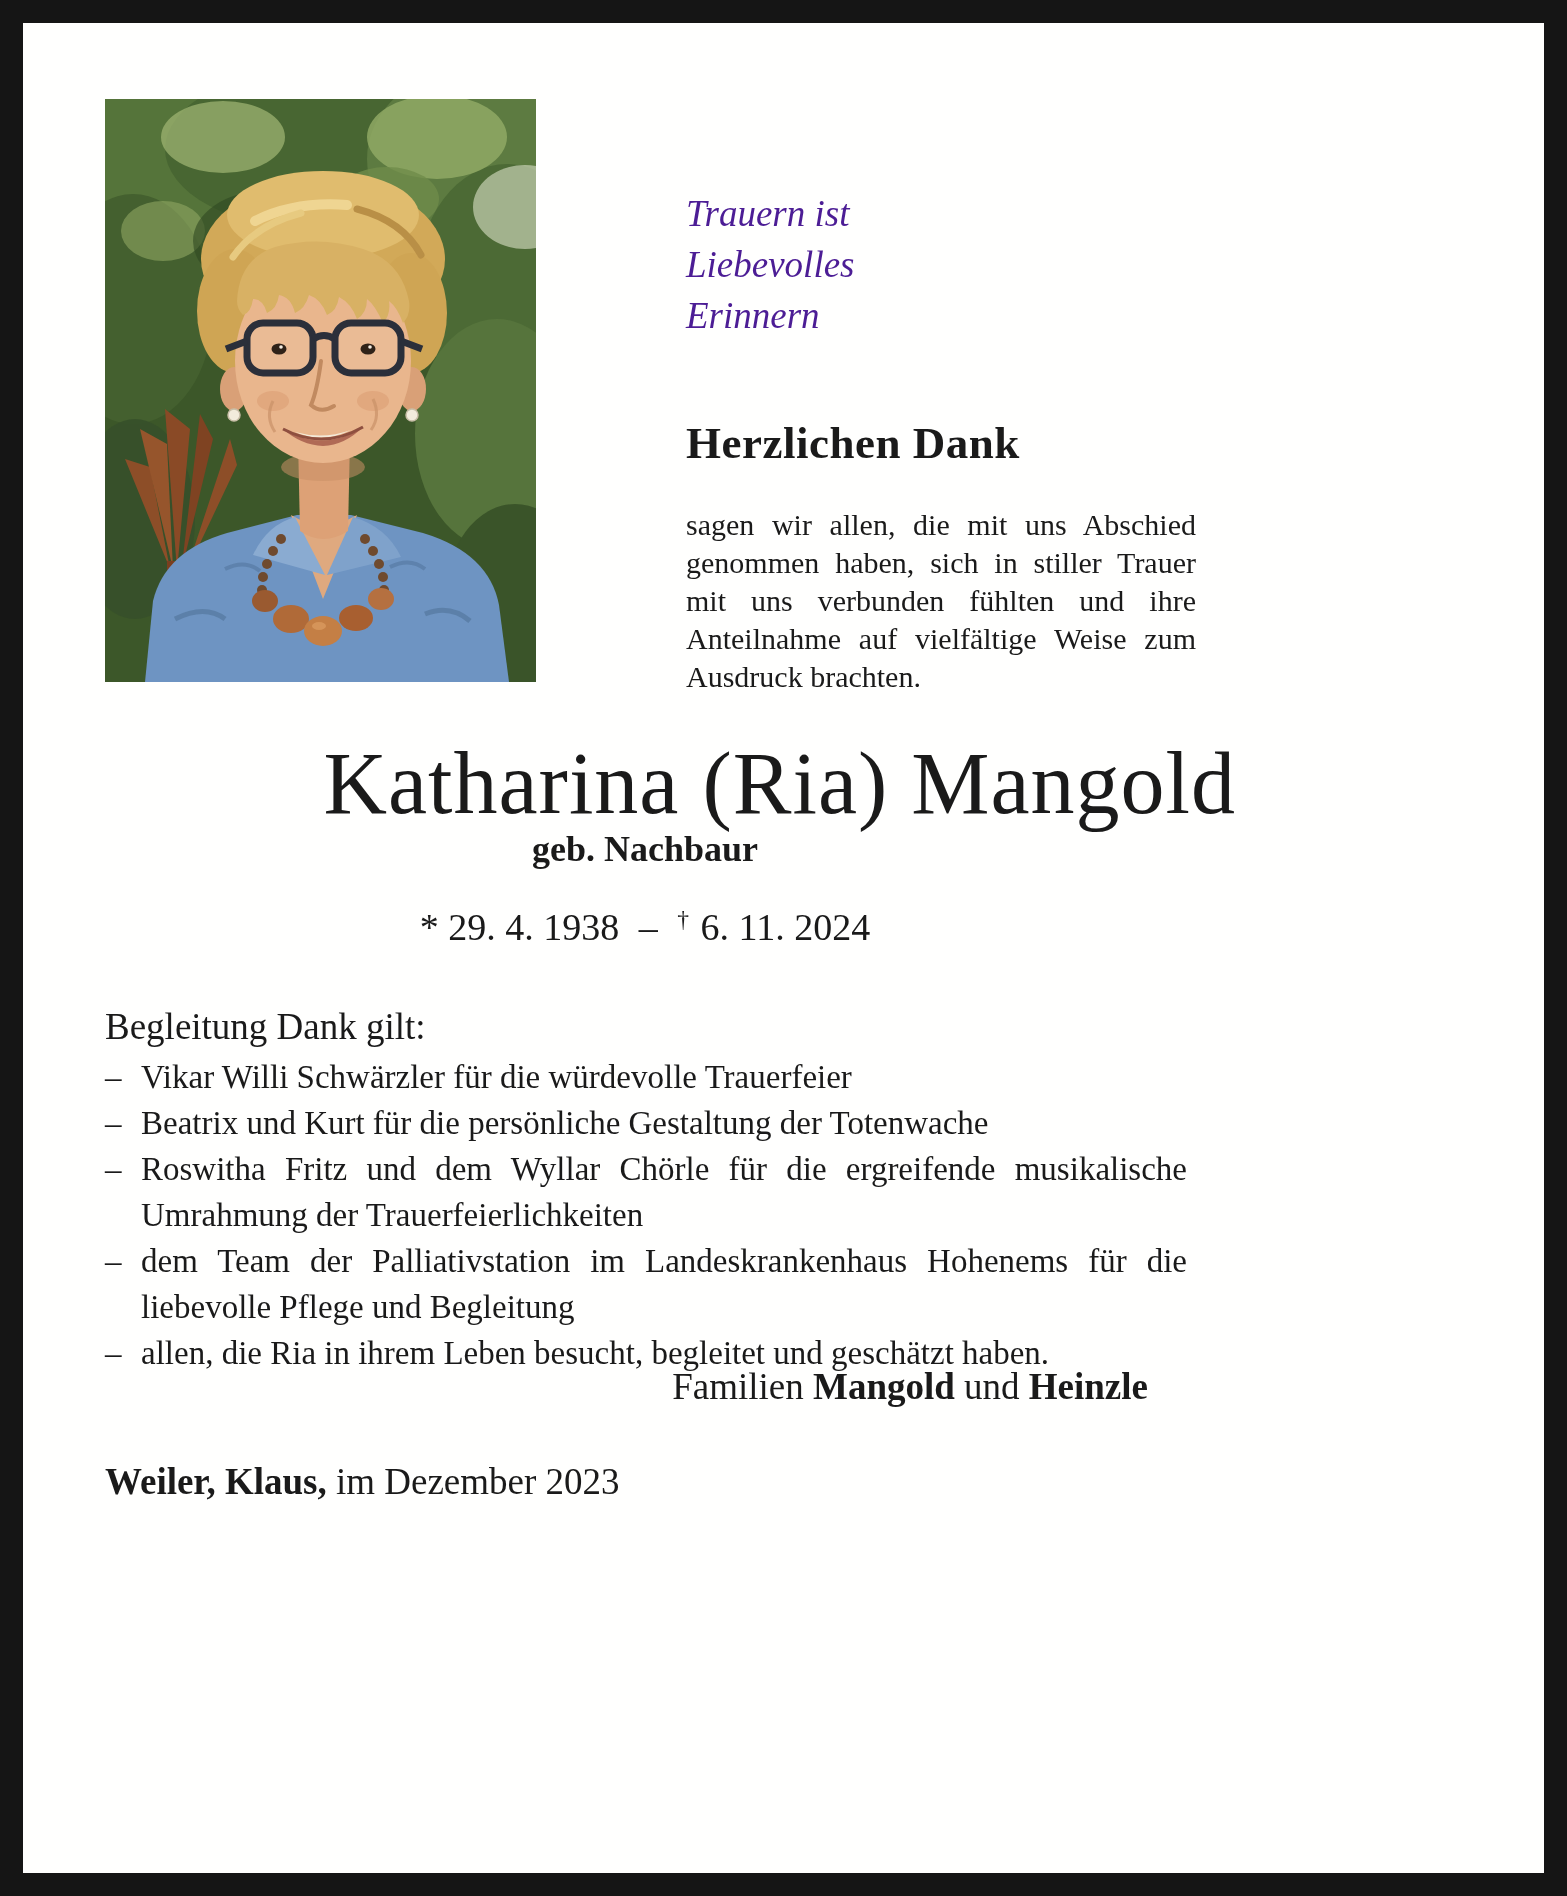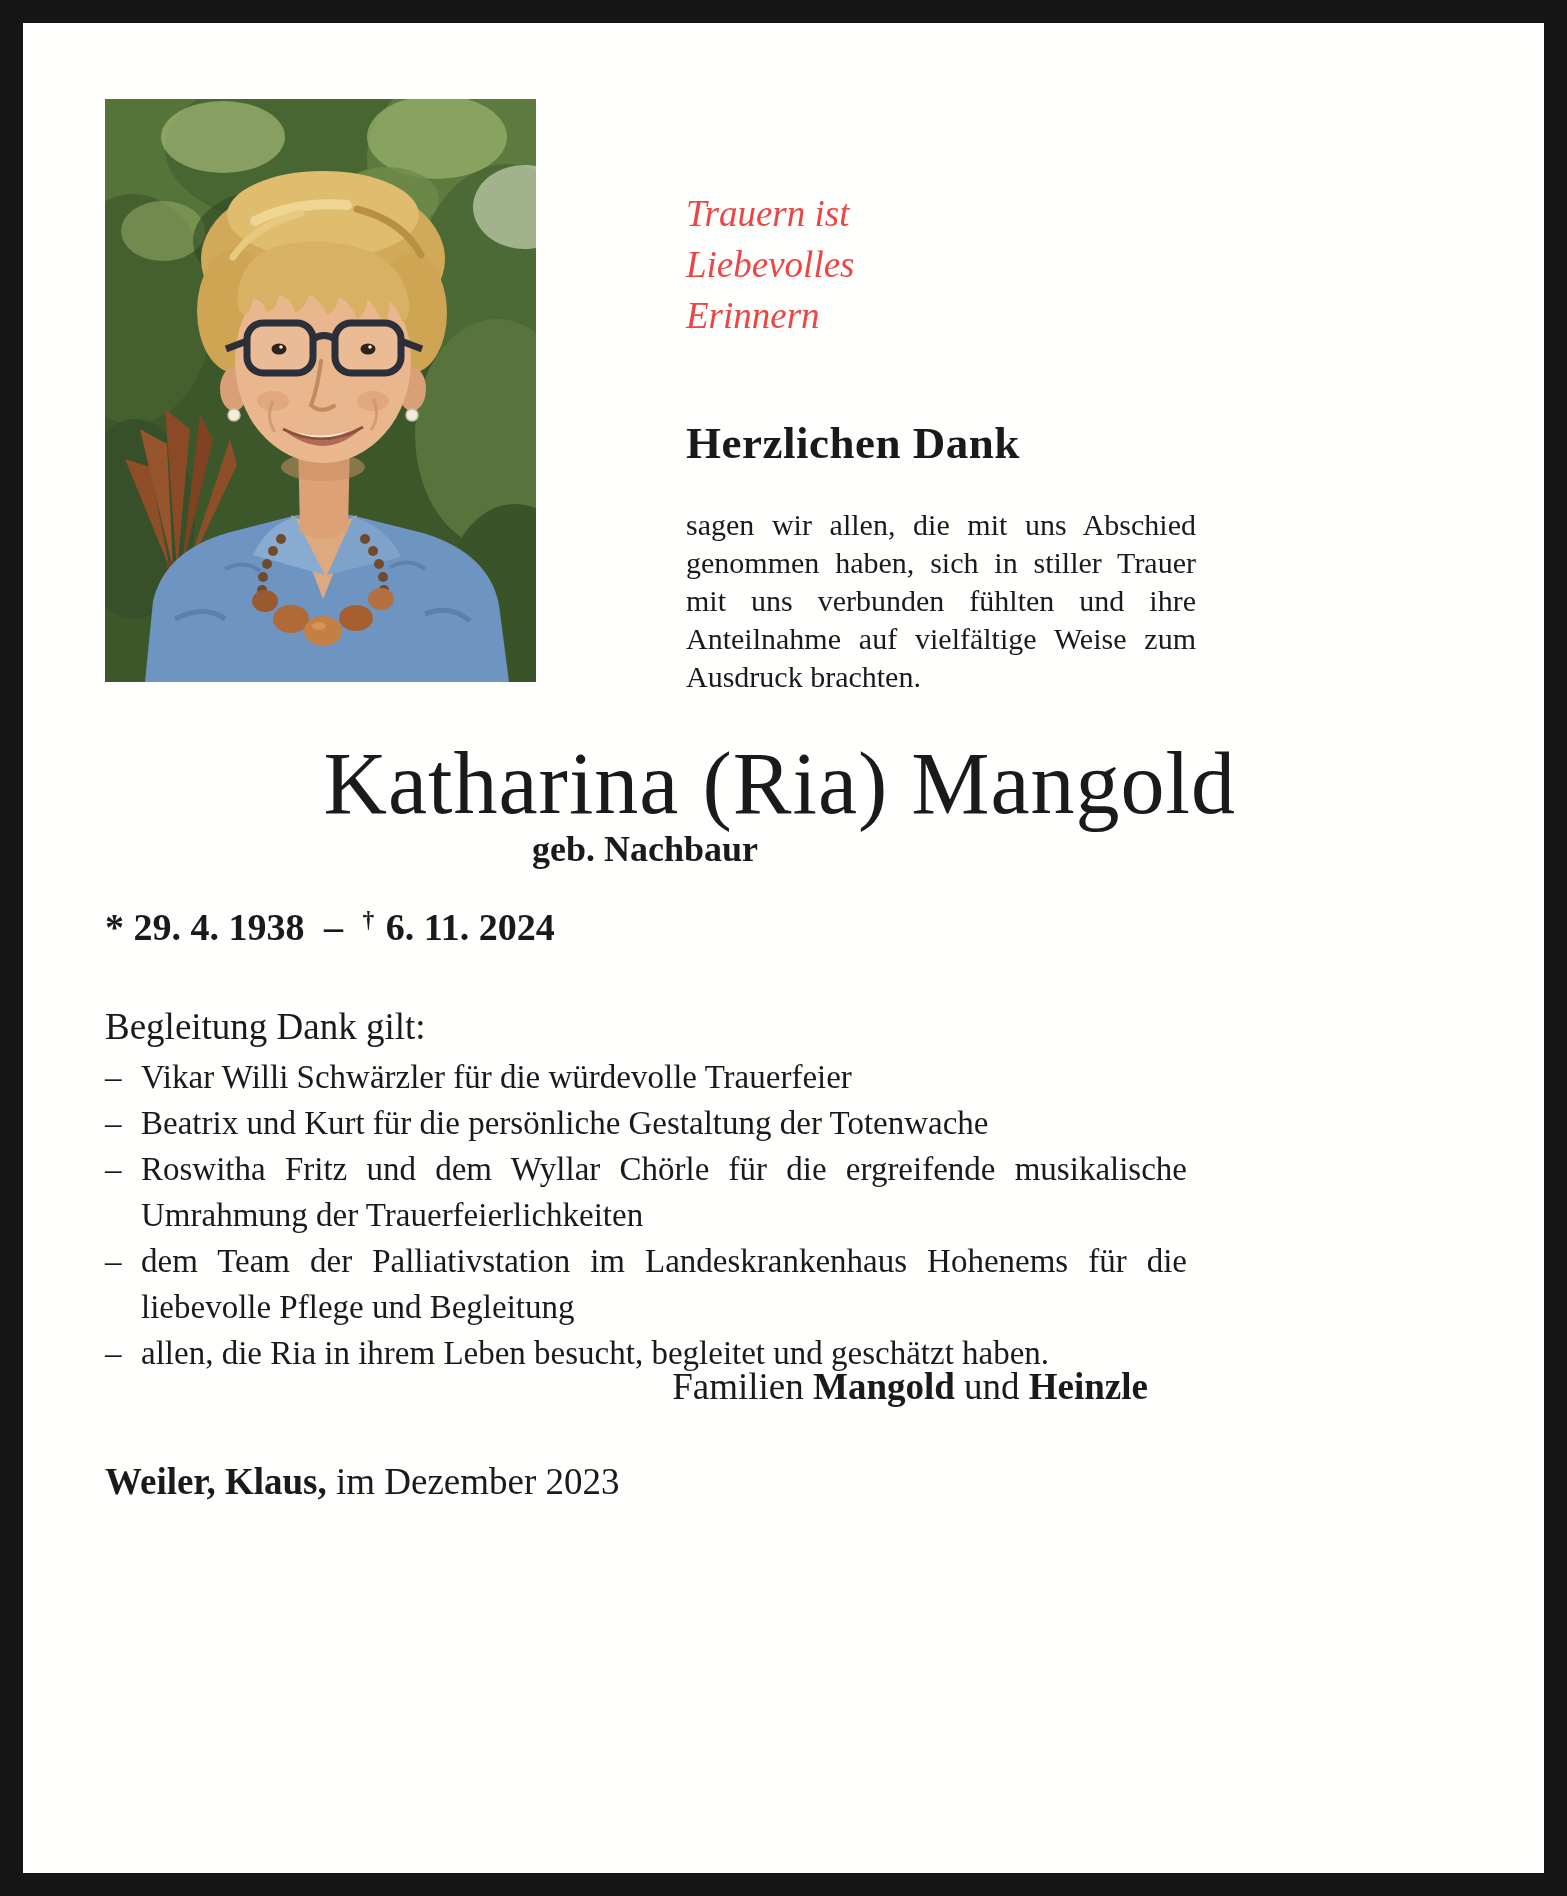--- a/index.html
+++ b/index.html
@@ -32,21 +32,21 @@
   }
   .photo svg { display: block; width: 100%; height: 100%; }
 
   .memorial-quote {
     position: absolute;
     left: 686px;
     top: 188px;
     font-size: 37px;
     font-style: italic;
     line-height: 51px;
-    color: #ef4444;
+    color: #4c1d95;
   }
 
   .thanks-heading {
     position: absolute;
     left: 686px;
     top: 417px;
     font-size: 45px;
     font-weight: bold;
     letter-spacing: 0.5px;
   }
@@ -82,22 +82,23 @@
     text-align: center;
     font-size: 36px;
     font-weight: bold;
   }
 
   .life-dates {
     position: absolute;
     left: 105px;
     top: 905px;
     width: 1080px;
+    text-align: center;
     font-size: 38px;
-    font-weight: bold;
+    font-weight: normal;
   }
   .life-dates .sep { margin: 0 10px; }
   .sym-death {
     font-size: 0.62em;
     vertical-align: 0.55em;
     margin-right: 2px;
   }
 
   .special-heading {
     position: absolute;

